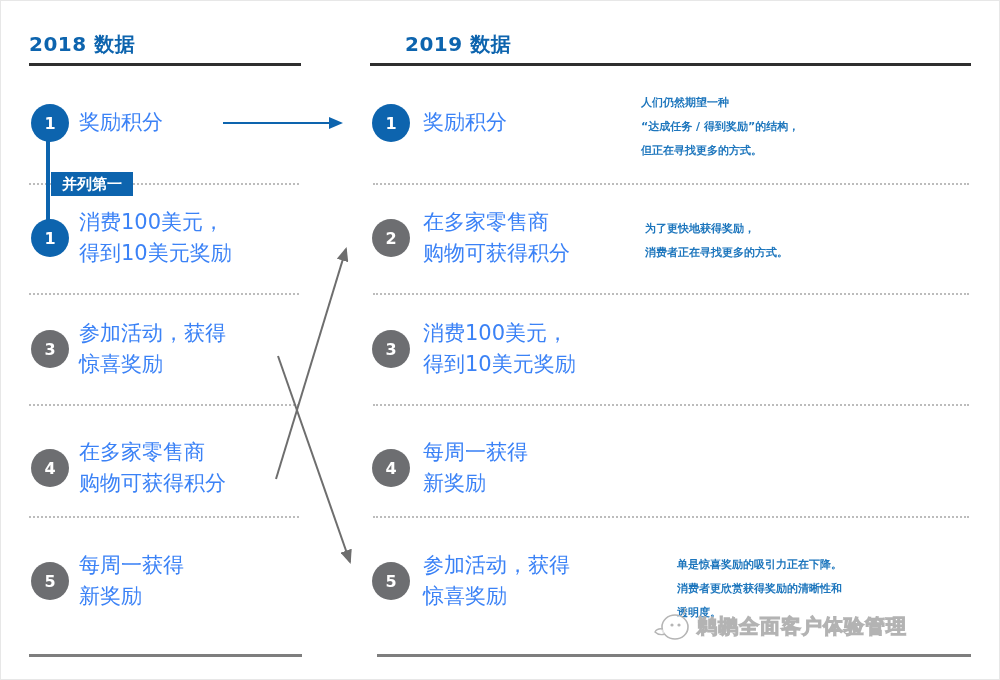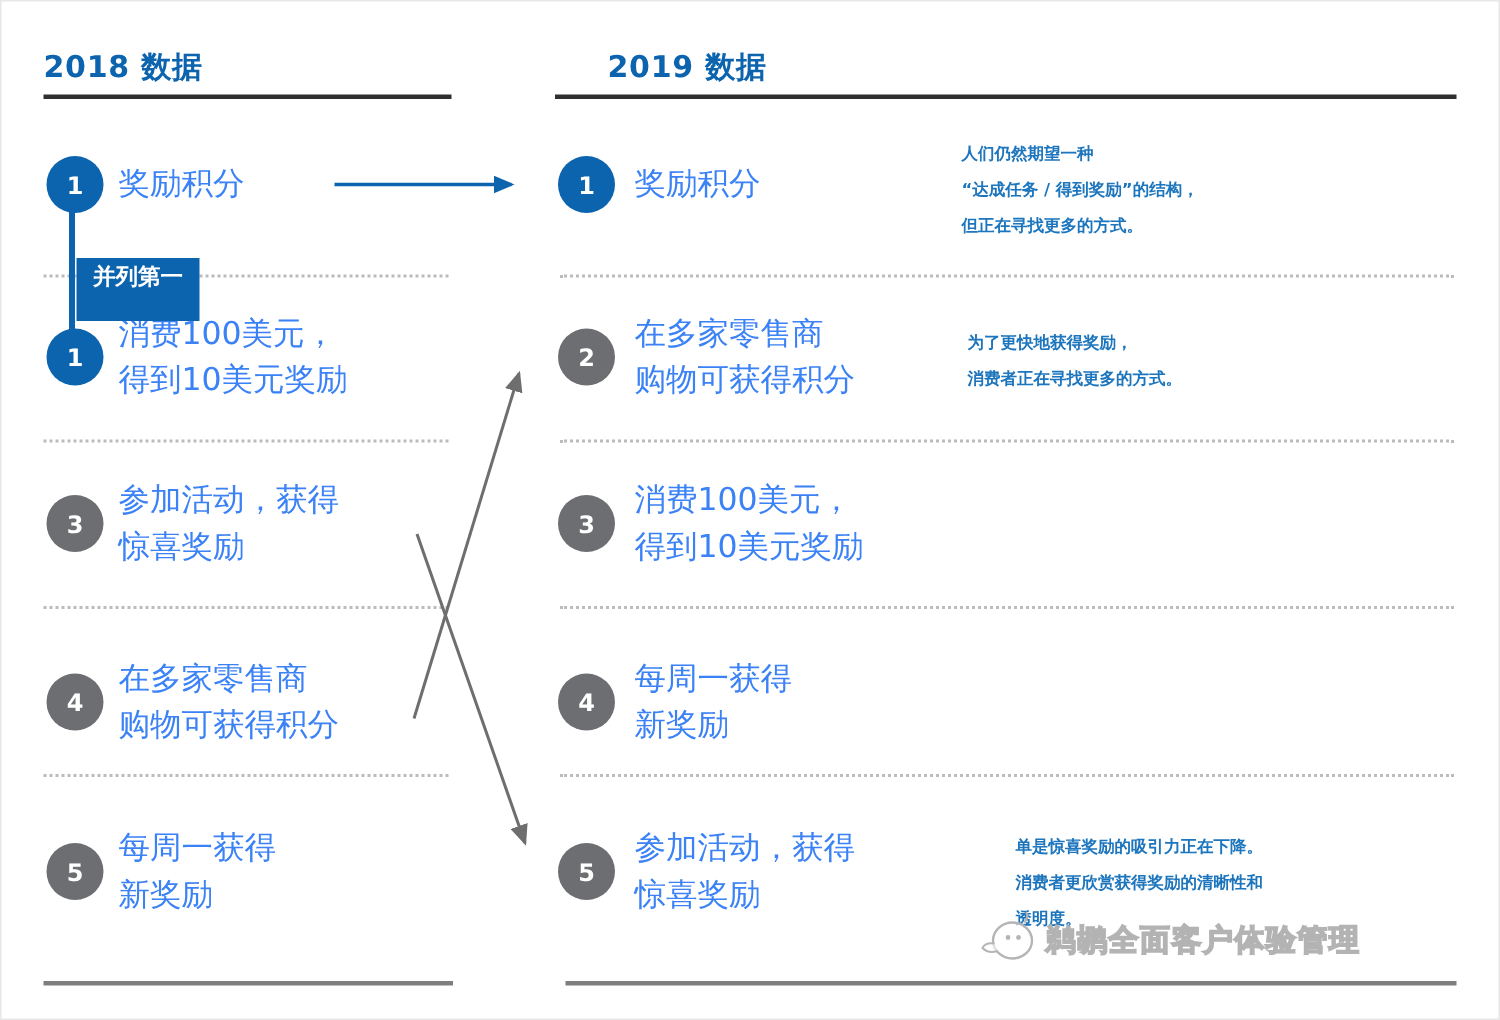--- a/index.html
+++ b/index.html
@@ -25,21 +25,21 @@
   .item-text{
     position:absolute;white-space:pre-line;font-size:21px;line-height:31px;
     color:#3b82f6;z-index:3;
   }
   .annotation{
     position:absolute;white-space:pre-line;font-size:11px;line-height:24px;
     font-weight:600;color:#1d76bd;width:350px;z-index:3;
   }
   .badge{
     position:absolute;left:50px;top:171px;background:#0d64ae;color:#fff;
-    font-size:15px;font-weight:700;line-height:25px;height:42px;
+    font-size:15px;font-weight:700;line-height:25px;height:24px;
     padding:0 11px;z-index:4;
   }
   .vline{position:absolute;left:45px;top:140px;width:4px;height:80px;background:#0d64ae;z-index:2;}
   .connectors{position:absolute;left:0;top:0;z-index:2;pointer-events:none;}
   .watermark{
     position:absolute;left:652px;top:606px;z-index:5;display:flex;
     align-items:center;gap:4px;
   }
   .watermark .wm-text{
     font-size:20px;font-weight:700;letter-spacing:1px;

